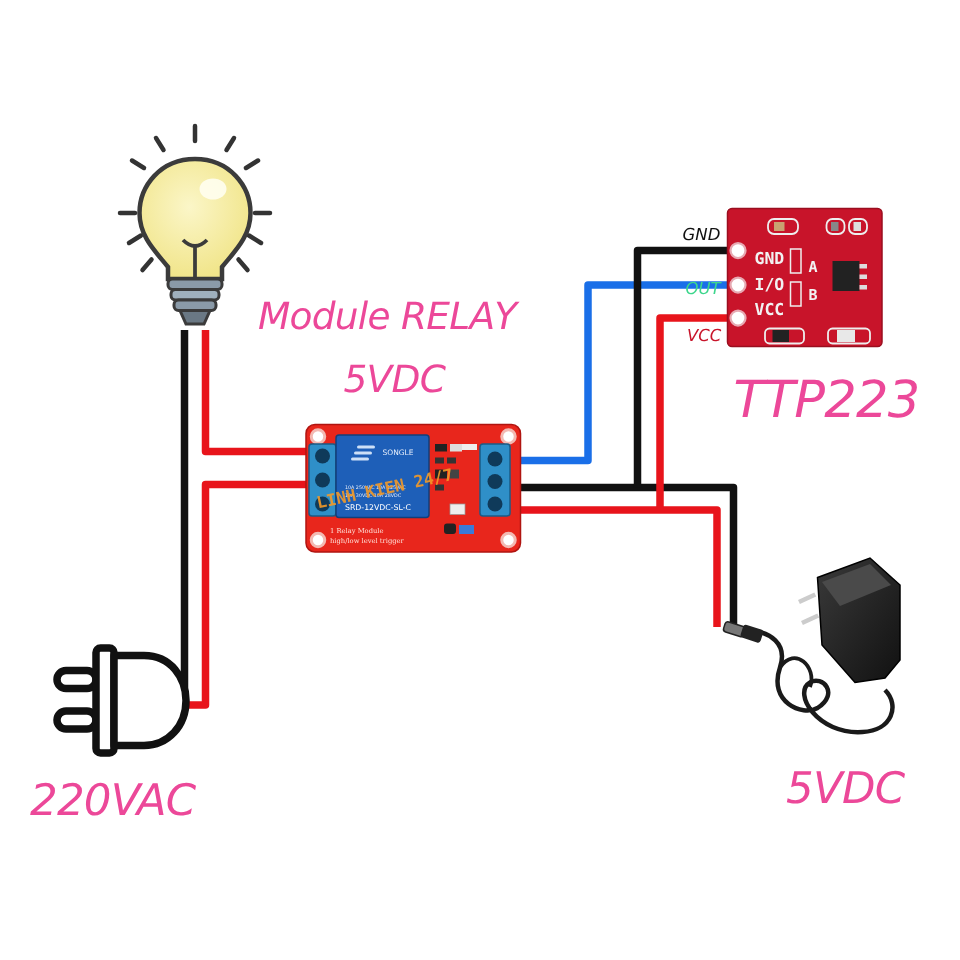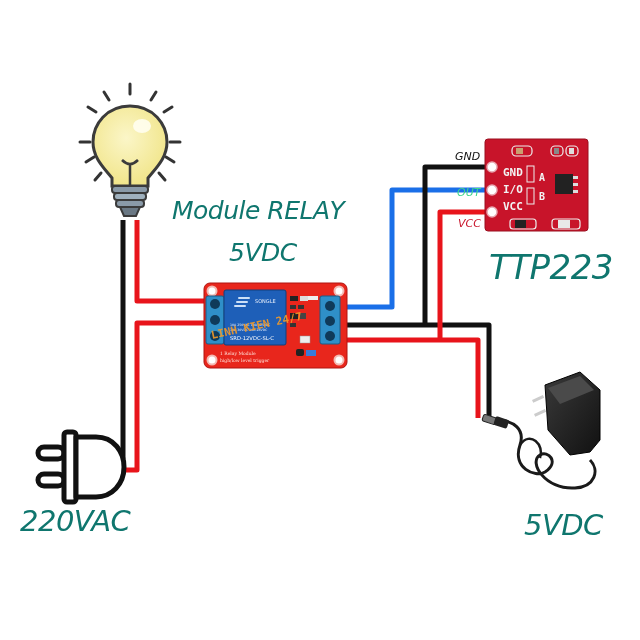--- a/index.html
+++ b/index.html
@@ -2,21 +2,21 @@
 <html><head>
   <meta charset="utf-8">
   <style>
     html, body { margin: 0; padding: 0; background: #ffffff; }
     body { width: 640px; height: 640px; position: relative; overflow: hidden; font-family: "DejaVu Sans", sans-serif; }
     #stage { position: absolute; left: 0; top: 0; width: 640px; height: 640px; }
     .label {
       position: absolute;
       font-family: "DejaVu Sans", sans-serif;
       font-style: italic;
-      color: #0f766e;
+      color: #ec4899;
       white-space: nowrap;
       letter-spacing: -0.5px;
     }
   </style>
 </head>
 <body>
 
 <svg id="stage" width="640" height="640" viewBox="0 0 640 640" xmlns="http://www.w3.org/2000/svg">
   <defs>
     <radialGradient id="bulbGrad" cx="0.45" cy="0.4" r="0.6">
@@ -188,14 +188,14 @@
   </g>
 
   <text x="455" y="160" font-family="DejaVu Sans, sans-serif" font-style="italic" font-size="11" fill="#111">GND</text>
   <text x="457" y="196" font-family="DejaVu Sans, sans-serif" font-style="italic" font-size="11" fill="#3dd68c">OUT</text>
   <text x="458" y="227" font-family="DejaVu Sans, sans-serif" font-style="italic" font-size="11" fill="#c8142a">VCC</text>
 </svg>
 
 <div class="label" style="left:172px; top:196px; font-size:25px;">Module RELAY</div>
 <div class="label" style="left:229px; top:238px; font-size:25px;">5VDC</div>
 <div class="label" style="left:489px; top:247px; font-size:34px;">TTP223</div>
-<div class="label" style="left:20px; top:504px; font-size:29px;">220VAC</div>
+<div class="label" style="left:20px; top:516px; font-size:29px;">220VAC</div>
 <div class="label" style="left:524px; top:508px; font-size:29px;">5VDC</div>
 
 </body></html>

